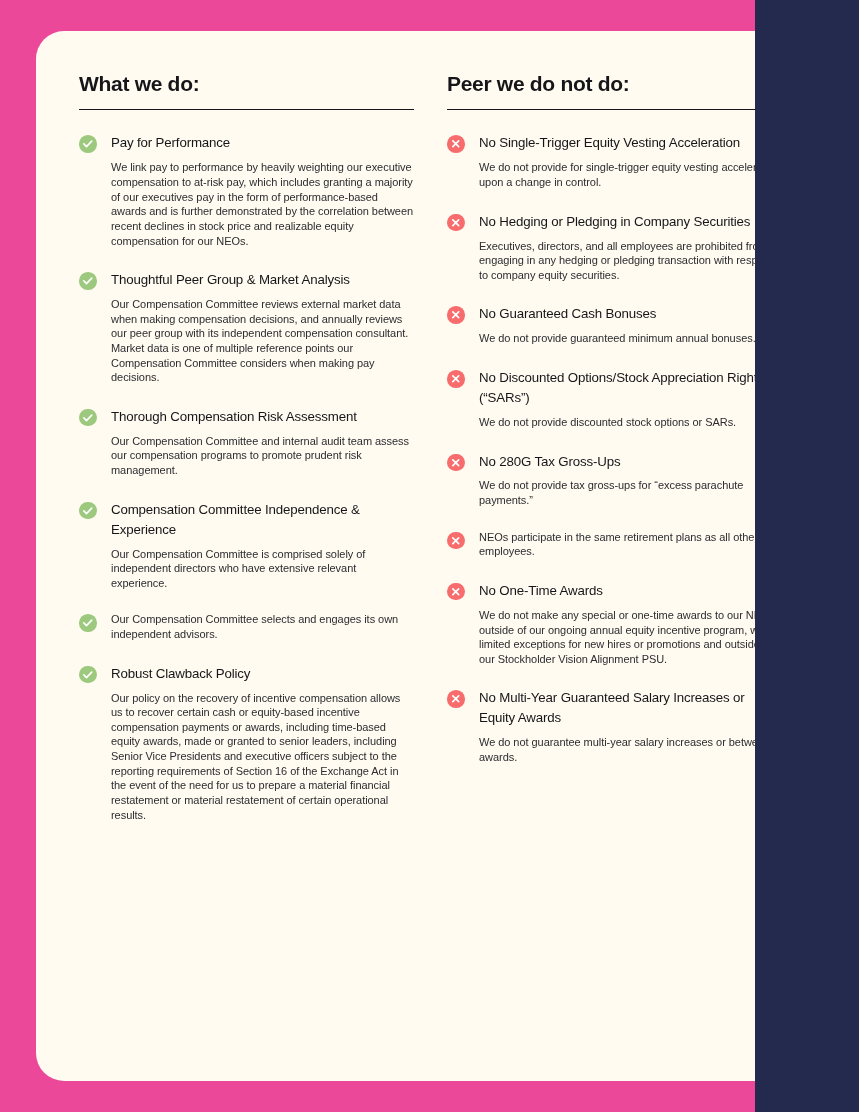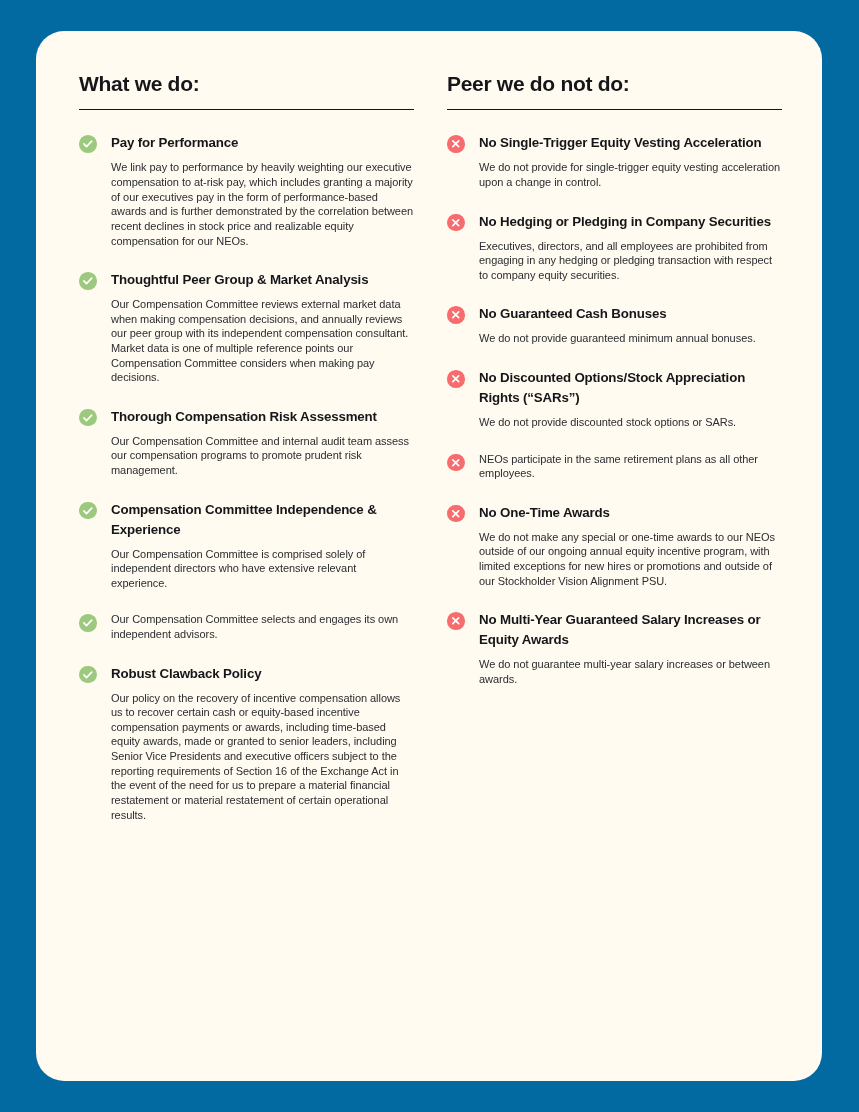--- a/index.html
+++ b/index.html
@@ -11,23 +11,23 @@
   }
 
   body {
     background: #232a4d;
     font-family: "Liberation Sans", sans-serif;
     -webkit-font-smoothing: antialiased;
   }
 
   .page {
     position: relative;
-    width: 859px;
+    width: 755px;
     height: 1112px;
-    background: #0369a1;
+    background: #ec4899;
     overflow: hidden;
   }
 
   .card {
     position: absolute;
     left: 36px;
     top: 31px;
     width: 786px;
     height: 1050px;
     background: #fffbf0;
@@ -91,21 +91,21 @@
     display: block;
   }
 
   .badge svg { display: block; width: 17.5px; height: 17.5px; }
 
   .badge.check { background: #9cc97e; }
   .badge.cross { background: #f76c6c; }
 
   .item-title {
     font-size: 13.3px;
-    font-weight: bold;
+    font-weight: normal;
     color: #16161a;
     line-height: 1.5;
     letter-spacing: -0.15px;
     margin-bottom: 7px;
   }
 
   .item-body {
     font-size: 11px;
     color: #2c2c31;
     line-height: 1.33;
@@ -218,20 +218,29 @@
               </span>
               <div class="item-title">No Discounted Options/Stock Appreciation Rights (“SARs”)</div>
               <div class="item-body">We do not provide discounted stock options or SARs.</div>
             </div>
             <div class="item">
               <span class="badge cross">
                 <svg viewBox="0 0 18 18" xmlns="http://www.w3.org/2000/svg">
                   <path d="M6 6 L12 12 M12 6 L6 12" fill="none" stroke="#ffffff" stroke-width="1.7" stroke-linecap="round"></path>
                 </svg>
               </span>
+              <div class="item-title">No 280G Tax Gross-Ups</div>
+              <div class="item-body">We do not provide tax gross-ups for “excess parachute payments.”</div>
+            </div>
+            <div class="item">
+              <span class="badge cross">
+                <svg viewBox="0 0 18 18" xmlns="http://www.w3.org/2000/svg">
+                  <path d="M6 6 L12 12 M12 6 L6 12" fill="none" stroke="#ffffff" stroke-width="1.7" stroke-linecap="round"></path>
+                </svg>
+              </span>
               <div class="item-body">NEOs participate in the same retirement plans as all other employees.</div>
             </div>
             <div class="item">
               <span class="badge cross">
                 <svg viewBox="0 0 18 18" xmlns="http://www.w3.org/2000/svg">
                   <path d="M6 6 L12 12 M12 6 L6 12" fill="none" stroke="#ffffff" stroke-width="1.7" stroke-linecap="round"></path>
                 </svg>
               </span>
               <div class="item-title">No One-Time Awards</div>
               <div class="item-body">We do not make any special or one-time awards to our NEOs outside of our ongoing annual equity incentive program, with limited exceptions for new hires or promotions and outside of our Stockholder Vision Alignment PSU.</div>

